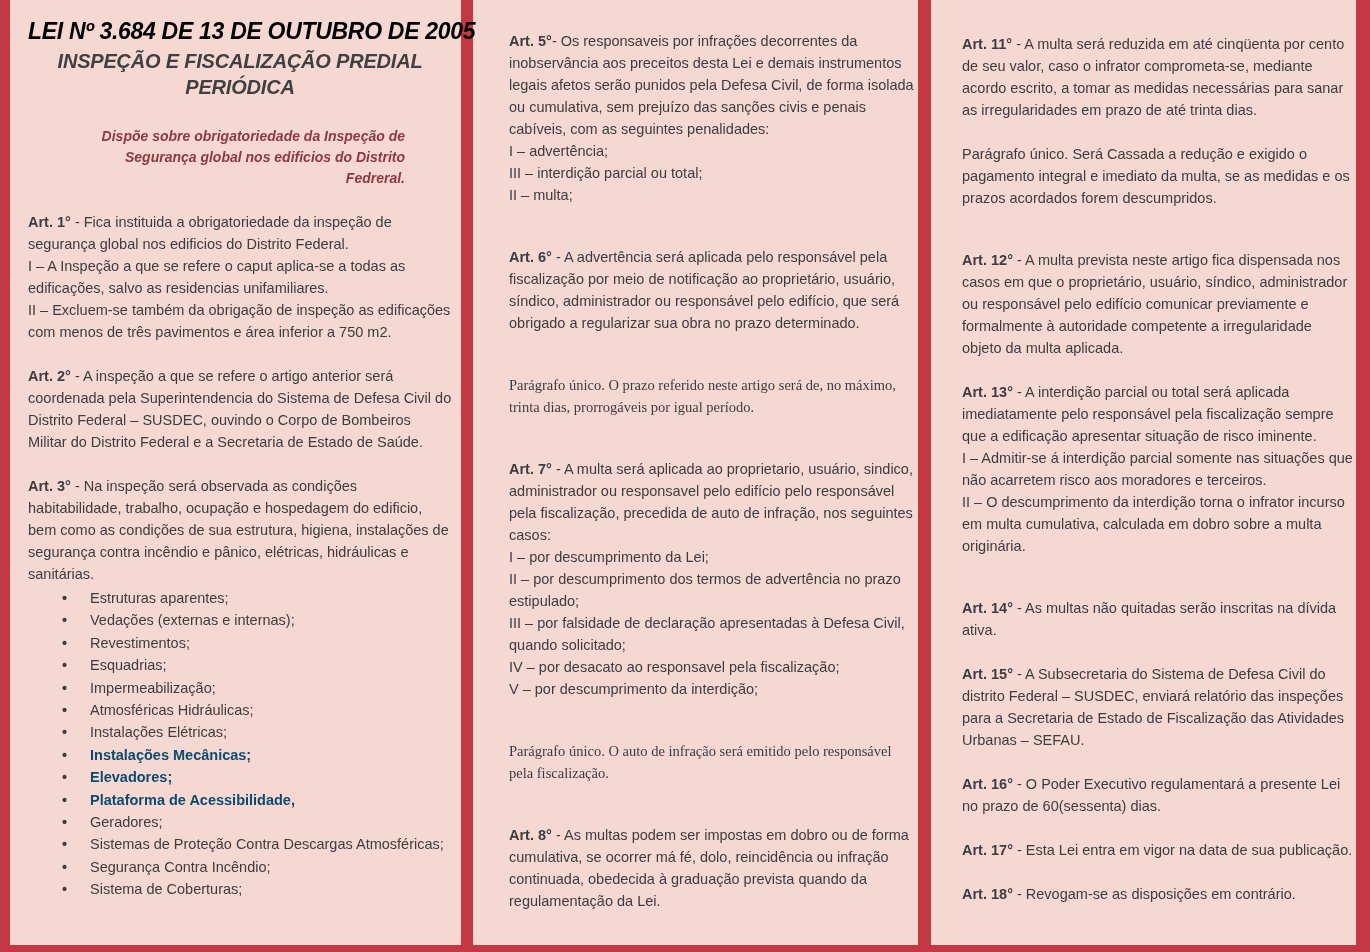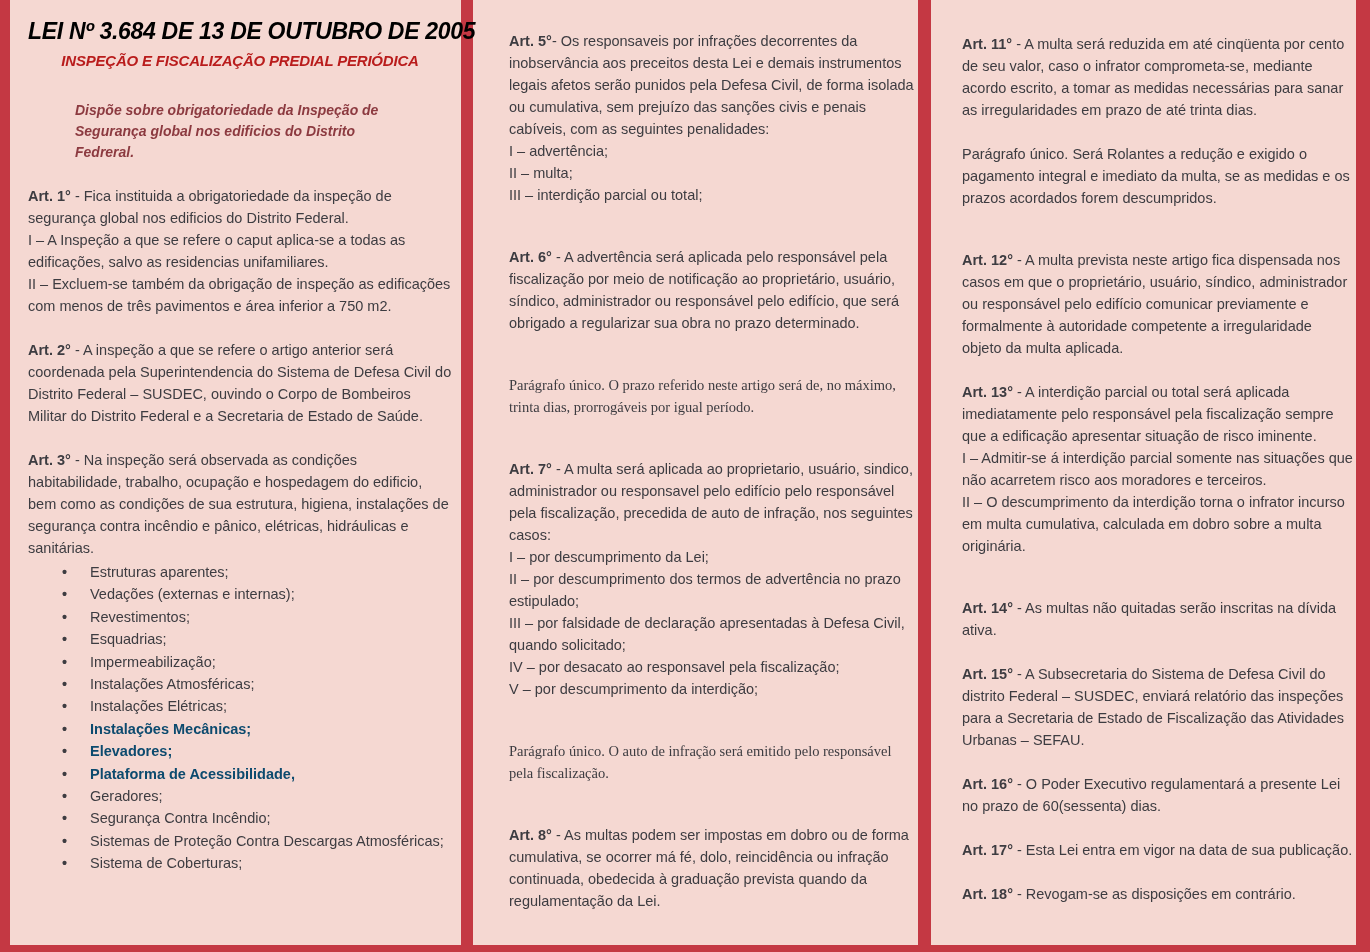--- a/index.html
+++ b/index.html
@@ -19,25 +19,25 @@
   .col{position:absolute;top:0;font-size:14.5px;line-height:22px;}
   #col1{left:28px;width:424px;padding-top:16px;}
   #col2{left:509px;width:410px;padding-top:30px;}
   #col3{left:962px;width:392px;padding-top:33px;}
 
   .law-title{
     margin:0;color:#000000;font-style:italic;font-weight:bold;
     font-size:23px;line-height:30px;text-align:center;letter-spacing:-0.3px;white-space:nowrap;
   }
   .law-subtitle{
-    margin:2px 0 0 0;color:#b91c1c;font-style:italic;font-weight:bold;
-    font-size:15px;line-height:26px;text-align:center;letter-spacing:-0.2px;
+    margin:2px 0 0 0;color:#404040;font-style:italic;font-weight:bold;
+    font-size:20px;line-height:26px;text-align:center;letter-spacing:-0.2px;
   }
   .epigraph{
-    margin:26px auto 0 auto;max-width:330px;text-align:left;
+    margin:26px auto 0 auto;max-width:330px;text-align:right;
     color:#8C3A40;font-style:italic;font-weight:bold;font-size:14px;line-height:21px;
   }
   .art{margin:22px 0 0 0;}
   .art.first{margin-top:0;}
   .art.lg{margin-top:40px;}
   .par{margin:22px 0 0 0;}
   .par.lg{margin-top:40px;font-family:Liberation Serif, serif;}
   .clause{margin:0;}
   b.lbl{font-weight:bold;text-align:center;}
 
@@ -71,38 +71,38 @@
   <p class="art"><b class="lbl">Art. 2°</b> <span>- A inspeção a que se refere o artigo anterior será coordenada pela Superintendencia do Sistema de Defesa Civil do Distrito Federal – SUSDEC, ouvindo o Corpo de Bombeiros Militar do Distrito Federal e a Secretaria de Estado de Saúde.</span></p>
 
   <p class="art"><b class="lbl">Art. 3°</b> <span>- Na inspeção será observada as condições habitabilidade, trabalho, ocupação e  hospedagem do edificio, bem como as condições de sua estrutura, higiena, instalações de segurança contra incêndio e pânico, elétricas, hidráulicas e sanitárias.</span></p>
 
   <ul class="checklist">
     <li>Estruturas aparentes;</li>
     <li>Vedações (externas e internas);</li>
     <li>Revestimentos;</li>
     <li>Esquadrias;</li>
     <li>Impermeabilização;</li>
-    <li>Instalações Atmosféricas;</li>
+    <li>Atmosféricas Hidráulicas;</li>
     <li>Instalações Elétricas;</li>
     <li class="red">Instalações Mecânicas;</li>
     <li class="red">Elevadores;</li>
     <li class="red">Plataforma de Acessibilidade,</li>
     <li>Geradores;</li>
+    <li>Sistemas de Proteção Contra Descargas Atmosféricas;</li>
     <li>Segurança Contra Incêndio;</li>
-    <li>Sistemas de Proteção Contra Descargas Atmosféricas;</li>
     <li>Sistema de Coberturas;</li>
   </ul>
 
 </div>
 
 <div class="col" id="col2">
   <p class="art first"><b class="lbl">Art. 5°</b><span>- Os responsaveis por infrações decorrentes da inobservância aos preceitos desta Lei e demais instrumentos legais afetos serão punidos pela Defesa Civil, de forma isolada ou cumulativa, sem prejuízo  das sanções civis e penais cabíveis, com as seguintes penalidades:</span></p>
   <div class="clause">I – advertência;</div>
+  <div class="clause">III – interdição parcial ou total;</div>
   <div class="clause">II – multa;</div>
-  <div class="clause">III – interdição parcial ou total;</div>
 
   <p class="art lg"><b class="lbl">Art. 6°</b> <span>-  A advertência será aplicada pelo responsável pela fiscalização por meio de notificação ao proprietário, usuário, síndico, administrador ou responsável pelo edifício, que será obrigado a regularizar sua obra no prazo determinado.</span></p>
 
   <p class="par lg">Parágrafo único. O prazo referido neste artigo será de, no máximo, trinta dias, prorrogáveis por igual período.</p>
 
   <p class="art lg"><b class="lbl">Art. 7°</b> <span>- A multa será aplicada ao proprietario, usuário, sindico, administrador ou responsavel pelo edifício pelo responsável pela fiscalização, precedida de auto de infração, nos seguintes casos:</span></p>
   <div class="clause">I – por descumprimento da Lei;</div>
   <div class="clause">II – por descumprimento dos termos de advertência no prazo estipulado;</div>
   <div class="clause">III – por falsidade de declaração apresentadas à Defesa Civil, quando solicitado;</div>
   <div class="clause">IV – por desacato ao responsavel pela fiscalização;</div>
@@ -110,21 +110,21 @@
 
   <p class="par lg">Parágrafo único. O auto de infração será emitido pelo responsável pela fiscalização.</p>
 
   <p class="art lg"><b class="lbl">Art. 8°</b> <span>- As multas podem ser impostas em dobro ou de forma cumulativa, se ocorrer má fé, dolo, reincidência ou infração continuada, obedecida à graduação prevista quando da regulamentação da Lei.</span></p>
 
 </div>
 
 <div class="col" id="col3">
   <p class="art first"><b class="lbl">Art. 11°</b> <span>- A multa será reduzida em até  cinqüenta por cento de seu valor, caso o infrator comprometa-se, mediante acordo escrito, a tomar as medidas necessárias  para sanar as irregularidades em prazo de até trinta dias.</span></p>
 
-  <p class="par">Parágrafo único. Será Rolantes a redução e exigido o pagamento integral e imediato da multa, se as medidas e os prazos acordados forem descumpridos.</p>
+  <p class="par">Parágrafo único. Será Cassada a redução e exigido o pagamento integral e imediato da multa, se as medidas e os prazos acordados forem descumpridos.</p>
 
   <p class="art lg"><b class="lbl">Art. 12°</b> <span>-  A multa prevista neste artigo fica dispensada nos casos em que  o proprietário, usuário, síndico, administrador ou responsável pelo edifício comunicar previamente e formalmente à autoridade competente a irregularidade objeto da multa aplicada.</span></p>
 
   <p class="art"><b class="lbl">Art. 13°</b> <span>- A interdição parcial ou total será aplicada imediatamente pelo responsável pela fiscalização sempre que a edificação apresentar situação de risco iminente.</span></p>
   <div class="clause">I – Admitir-se á interdição parcial somente nas situações que não acarretem risco aos moradores e terceiros.</div>
   <div class="clause">II – O descumprimento da interdição torna o infrator incurso em multa cumulativa, calculada em dobro sobre a multa originária.</div>
 
   <p class="art lg"><b class="lbl">Art. 14°</b> <span>- As multas não quitadas serão inscritas na dívida ativa.</span></p>
 
   <p class="art"><b class="lbl">Art. 15°</b> <span>-  A  Subsecretaria do Sistema de Defesa Civil do distrito Federal – SUSDEC, enviará relatório das inspeções para a Secretaria de Estado de Fiscalização das Atividades Urbanas – SEFAU.</span></p>

